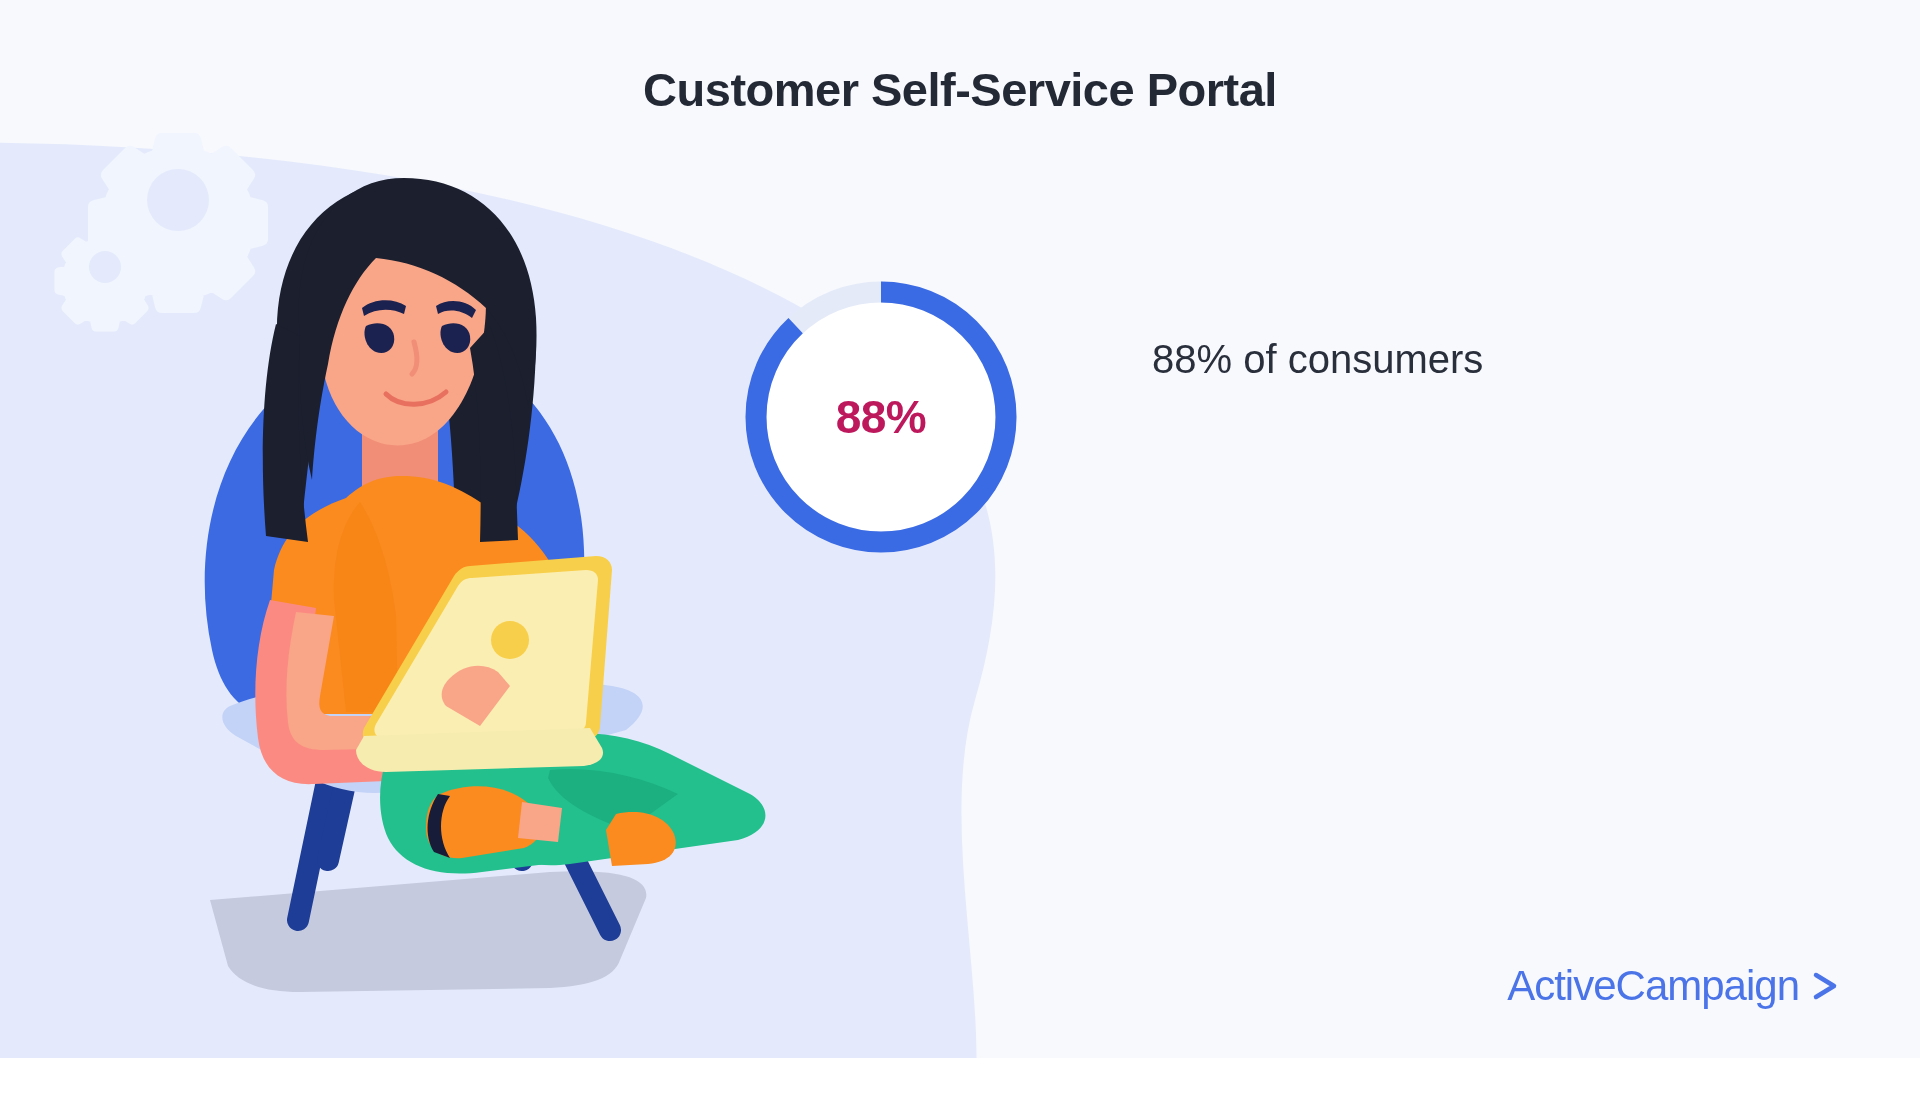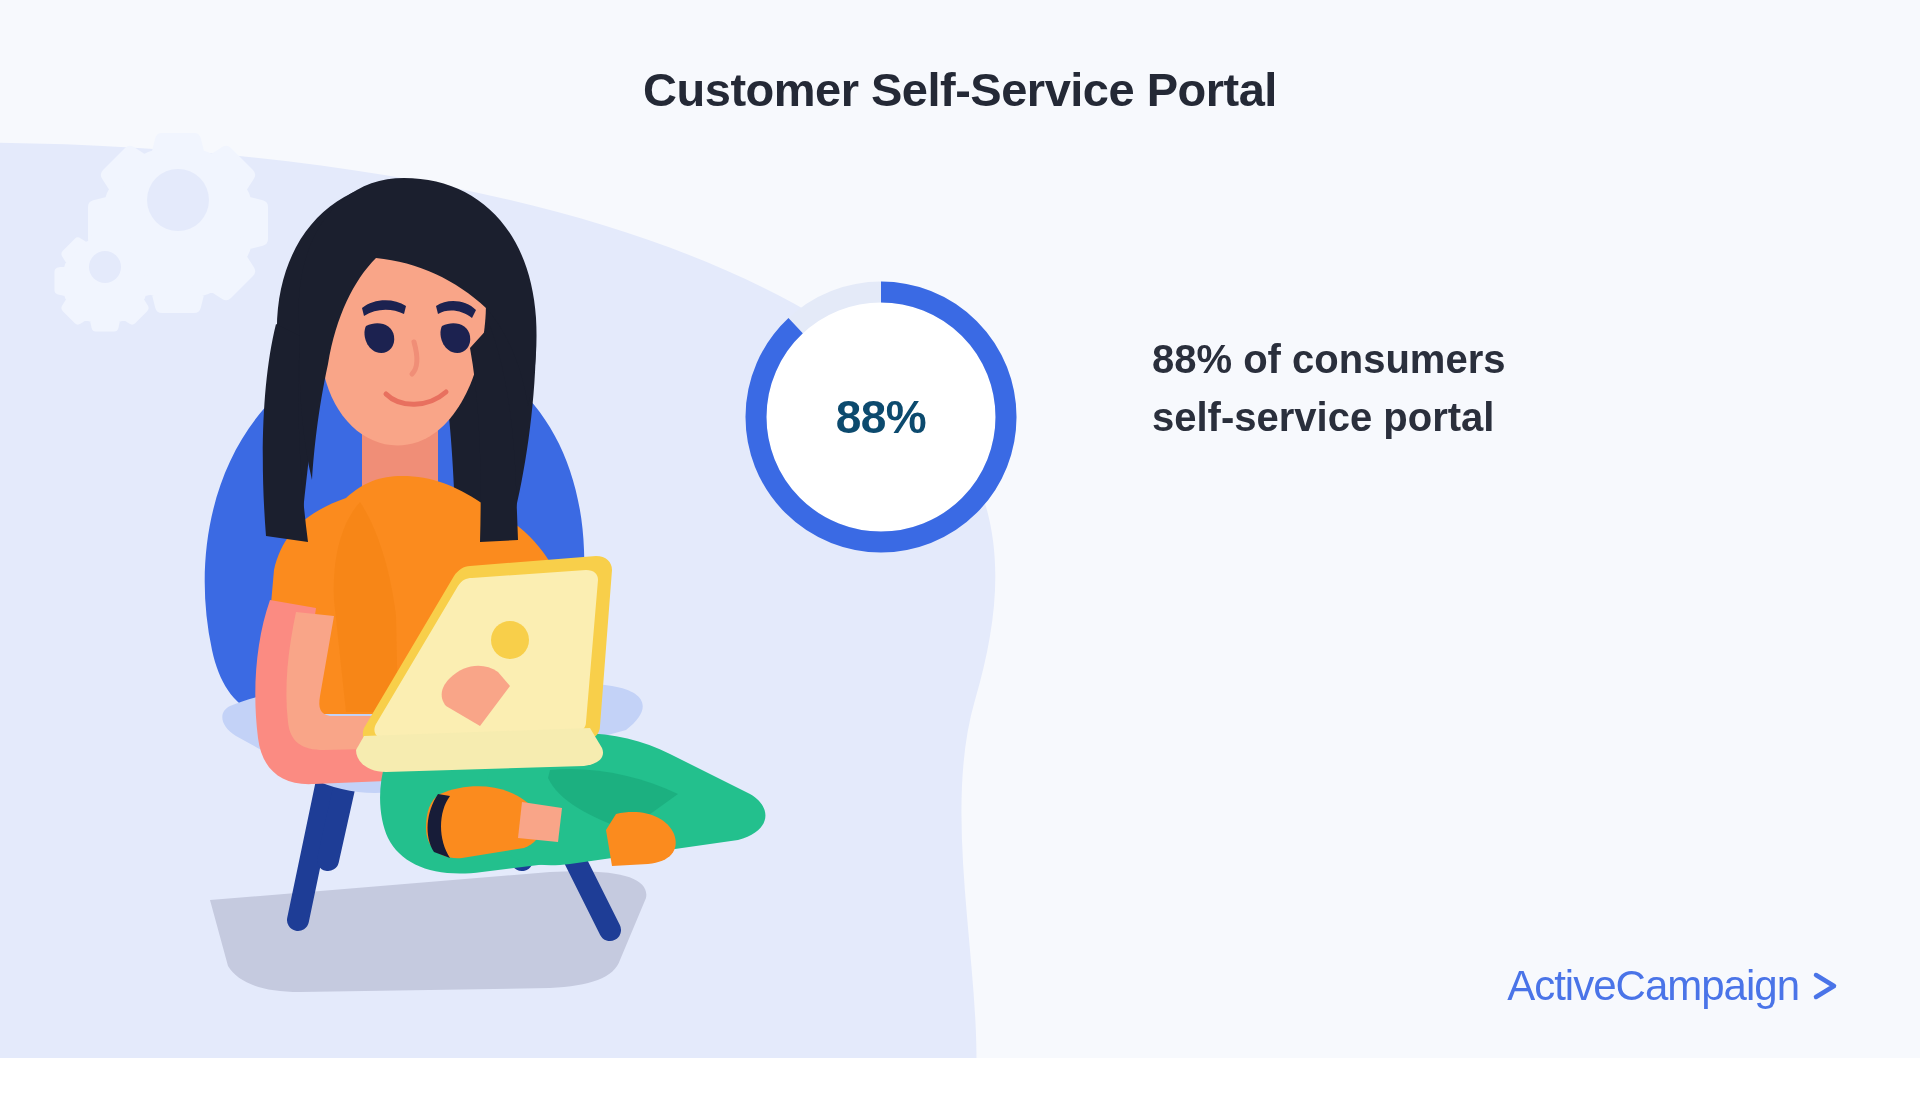--- a/index.html
+++ b/index.html
@@ -49,35 +49,35 @@
     position: absolute;
     left: 742px;
     top: 278px;
     width: 278px;
     height: 278px;
     display: flex;
     align-items: center;
     justify-content: center;
     font-size: 46px;
     font-weight: bold;
-    color: #0c4a6e;
+    color: #be185d;
     letter-spacing: -0.5px;
     pointer-events: none;
   }
 
   
   #stat-text {
     position: absolute;
     left: 1152px;
     top: 330px;
     width: 620px;
     font-size: 40px;
     line-height: 58px;
     color: #2a2f3c;
-    font-weight: 700;
+    font-weight: 400;
   }
   #stat-text .line { display: block; white-space: nowrap; }
 
   
   #illustration {
     position: absolute;
     left: 150px;
     top: 130px;
     width: 620px;
     height: 940px;
@@ -185,21 +185,20 @@
   </svg>
 
   <svg id="donut-chart" viewBox="0 0 278 278" xmlns="http://www.w3.org/2000/svg">
     <circle cx="139" cy="139" r="125" fill="#ffffff" stroke="#e4eaf8" stroke-width="21"></circle>
     <circle cx="139" cy="139" r="125" fill="none" stroke="#3a6ae4" stroke-width="21" stroke-dasharray="691.1503837897544 94.24777960769379" stroke-dashoffset="0" transform="rotate(-90 139 139)"></circle>
   </svg>
   <div id="donut-value">88%</div>
 
   <div id="stat-text">
     <span class="line">88% of consumers</span>
-    <span class="line">self-service portal</span>
   </div>
 
   <div id="brand-logo">
     <span id="brand-logo-text">ActiveCampaign</span>
     <svg id="brand-logo-chevron" viewBox="0 0 34 34" xmlns="http://www.w3.org/2000/svg">
       <path d="M 7 6 L 25 17 L 7 28" fill="none" stroke="#4a74e8" stroke-width="4.5" stroke-linecap="round" stroke-linejoin="round"></path>
     </svg>
   </div>
 
 </div>

